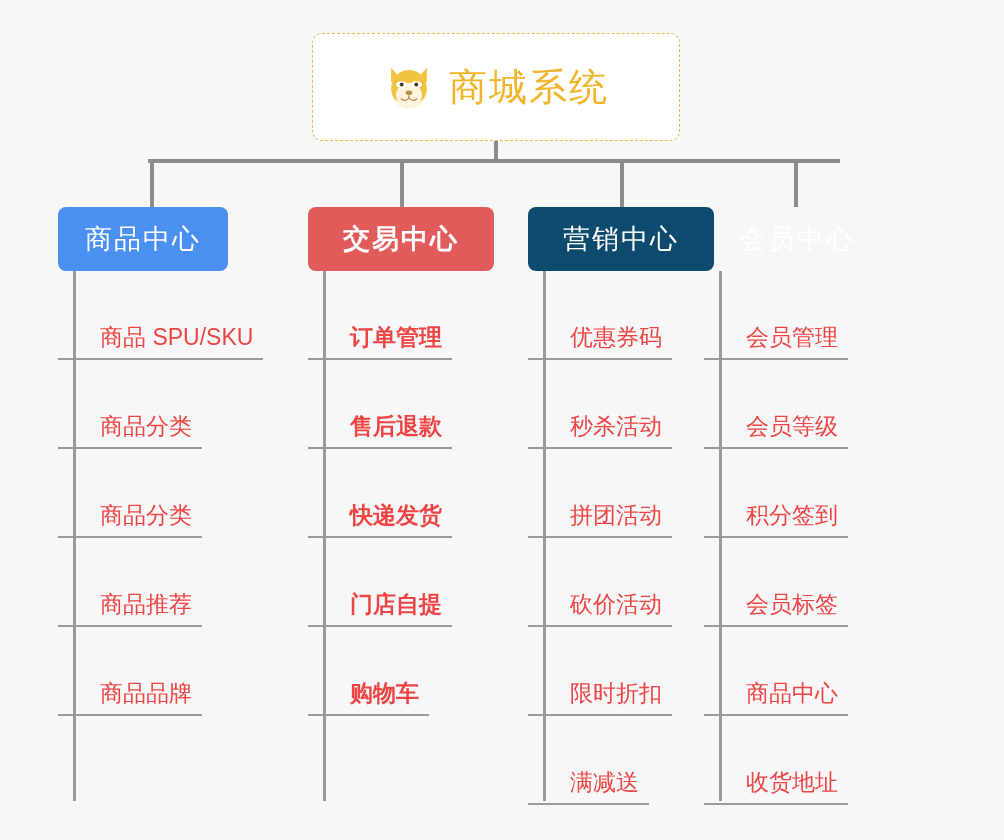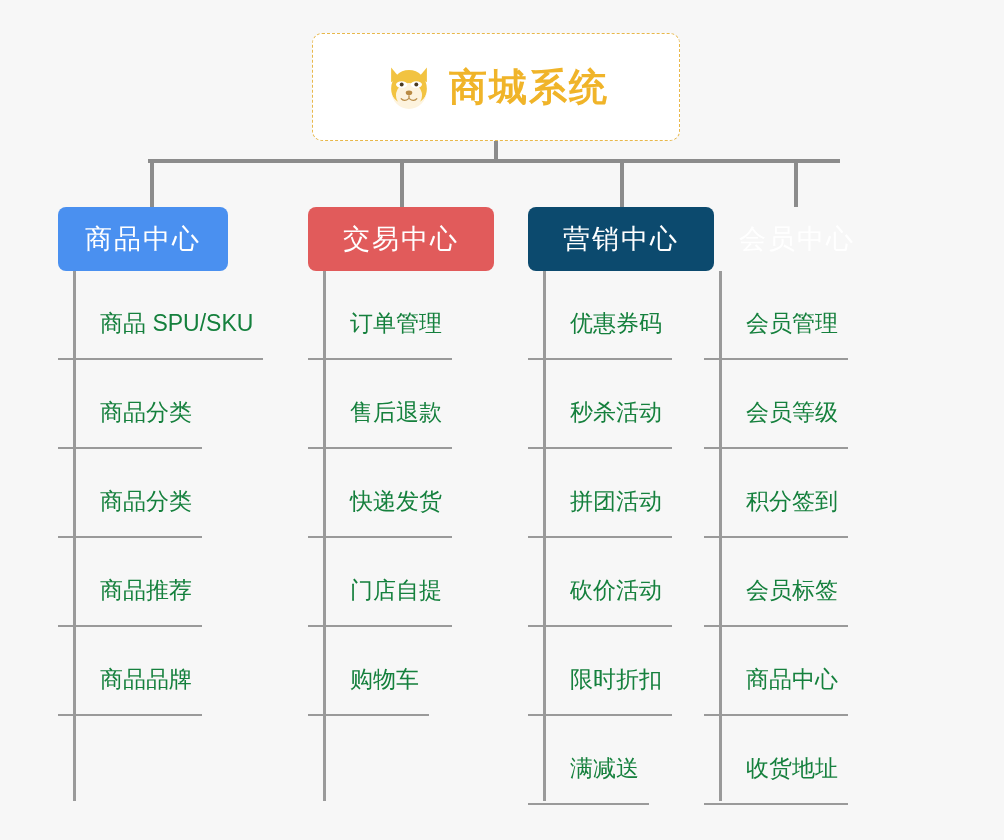--- a/index.html
+++ b/index.html
@@ -62,21 +62,21 @@
   .bus { left: 148px; top: 159px; width: 692px; height: 4px; }
 
   
   .column {
     position: absolute;
     top: 0;
     width: 220px;
     height: 840px;
   }
   .col-0 { left: 58px; }
-  .col-1 { left: 308px; }
+  .col-1 { left: 308px; font-weight: bold; }
   .col-2 { left: 528px; }
   .col-3 { left: 704px; }
 
   
   .drop {
     position: absolute;
     top: 159px;
     width: 4px;
     height: 48px;
     background: #8c8c8c;
@@ -114,34 +114,34 @@
   .leaf {
     position: relative;
     height: 89px;
     display: flex;
     flex-direction: column;
     justify-content: flex-end;
   }
   .leaf-inner {
     display: inline-block;
     border-bottom: 2px solid #9a9a9a;
-    padding: 0 10px 20px 42px;
+    padding: 0 10px 6px 42px;
     font-size: 23px;
-    color: #15803d;
+    color: #ef4444;
     line-height: 1.25;
     white-space: nowrap;
     align-self: flex-start;
   }
 </style>
 </head>
 <body>
 
 <div id="mindmap">
 
-  <div class="root-node" style="border-color: rgb(232, 184, 75); font-weight: bold;">
+  <div class="root-node" style="border-color: rgb(232, 184, 75);">
     <div class="root-icon">
       <svg viewBox="0 0 64 64" width="52" height="52" aria-hidden="true">
         <path d="M10 8 L10 26 L20 20 Z" fill="#f2c341"></path>
         <path d="M54 8 L54 26 L44 20 Z" fill="#f2c341"></path>
         <ellipse cx="32" cy="34" rx="22" ry="23" fill="#f2c341"></ellipse>
         <path d="M10 36 a22 23 0 0 0 44 0 a22 18 0 0 1 -44 0 Z" fill="#fdf3de"></path>
         <ellipse cx="32" cy="42" rx="16" ry="15" fill="#fdf3de"></ellipse>
         <ellipse cx="23" cy="29" rx="7" ry="4.2" fill="#ffffff"></ellipse>
         <ellipse cx="41" cy="29" rx="7" ry="4.2" fill="#ffffff"></ellipse>
         <ellipse cx="23" cy="29" rx="2.4" ry="2.4" fill="#4a3a22"></ellipse>

